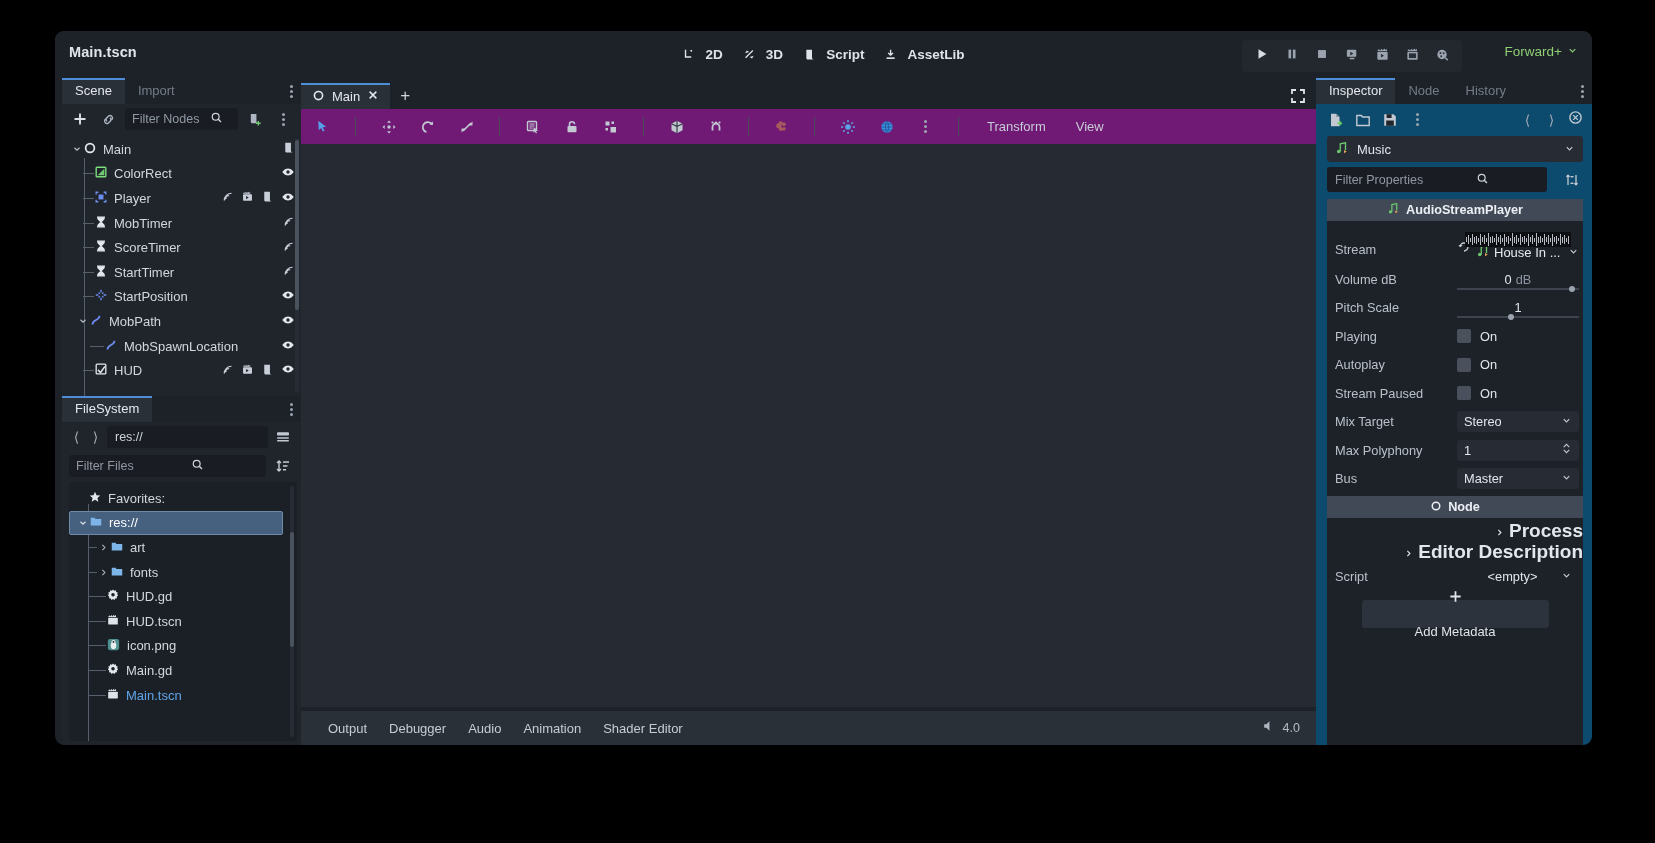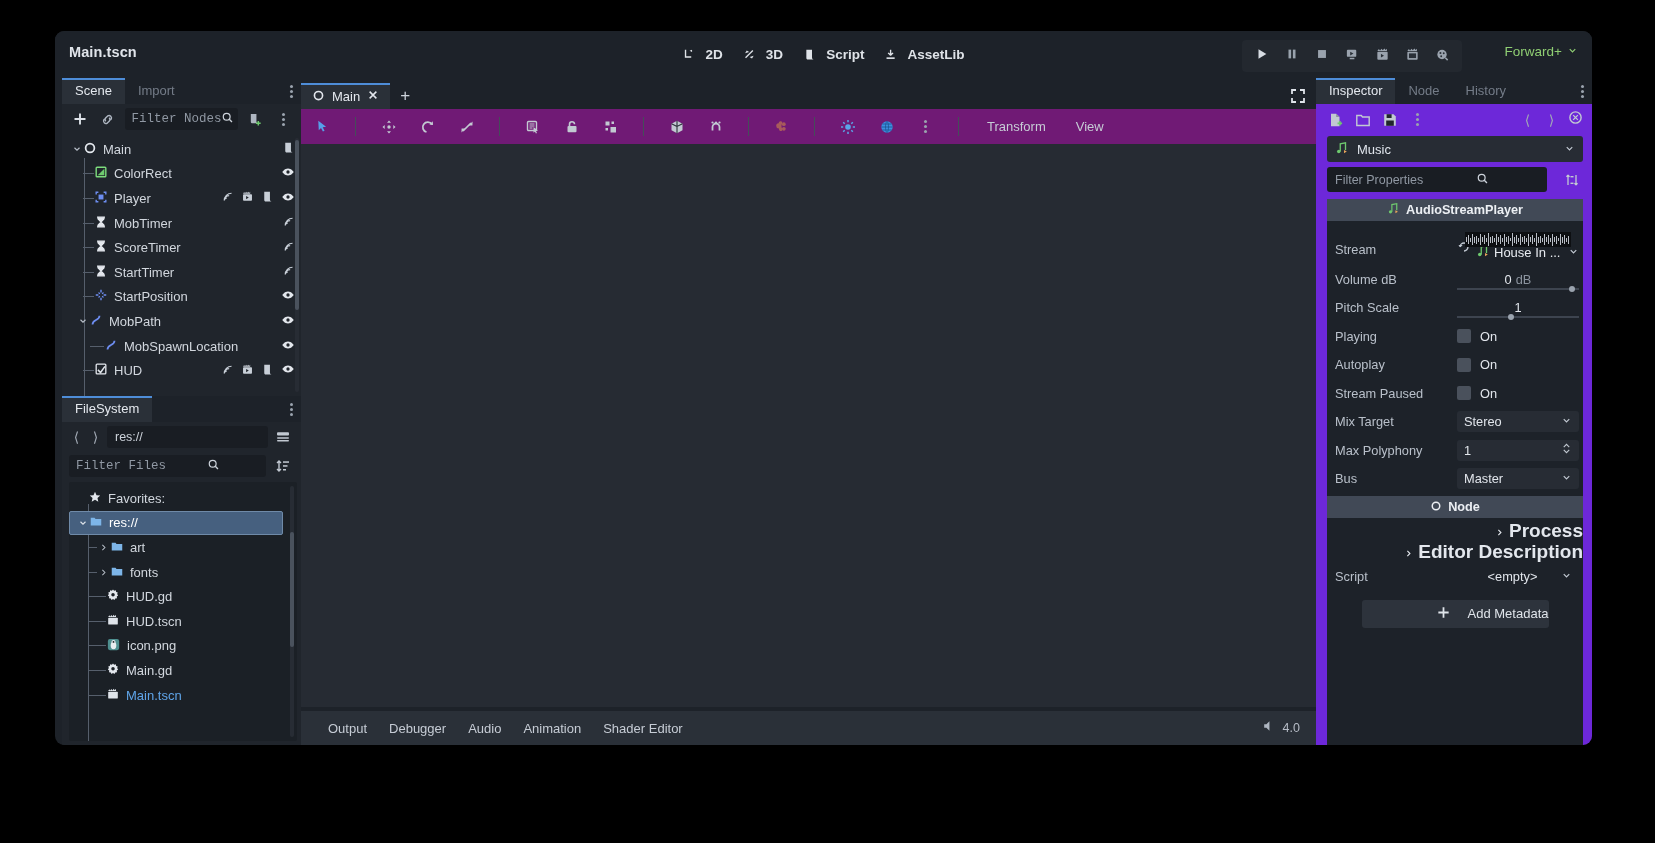--- a/index.html
+++ b/index.html
@@ -118,21 +118,21 @@
     border-radius: 3px;
   }
   .filter-box {
     flex: 1 1 auto; height: 22px;
     background: #191d23; border-radius: 3px;
     display: flex; align-items: center;
     padding: 0 5px 0 7px;
     font-size: 12.5px; color: #9098a3;
     min-width: 0;
   }
-  .filter-box span { flex: 1 1 auto; white-space: nowrap; overflow: hidden; font-family: Liberation Mono, monospace; }
+  .filter-box span { flex: 1 1 auto; white-space: nowrap; overflow: hidden; }
 
   #scene-tree {
     flex: 1 1 auto; overflow: hidden; position: relative;
     background: #20252c;
     padding-top: 3px;
   }
   .tree-row {
     height: 24.6px; display: flex; align-items: center;
     padding-left: 8px; padding-right: 4px;
     font-size: 13px; color: #d2d7de;
@@ -239,21 +239,21 @@
     height: 34px; background: #2a3038;
     display: flex; align-items: center; gap: 0;
     padding: 0 16px; flex: 0 0 auto;
     margin-top: 4px;
   }
   .bd-tab { font-size: 13px; color: #c6ccd5; padding: 4px 11px; }
   #bd-right { margin-left: auto; display: flex; align-items: center; gap: 7px; }
   #bd-version { font-size: 12.5px; color: #b6bcc6; }
 
   
-  #inspector-dock { width: 276px; flex: 0 0 276px; background: #6d28d9; }
+  #inspector-dock { width: 276px; flex: 0 0 276px; background: #0c4a6e; }
   #insp-toolbar {
     height: 31px; display: flex; align-items: center; gap: 5px;
     padding: 0 9px; flex: 0 0 auto;
   }
   #insp-nav { margin-left: auto; display: flex; align-items: center; gap: 9px; }
   #insp-object-row {
     height: 26px; margin: 1px 9px 0 11px;
     background: #272c34; border-radius: 3px;
     display: flex; align-items: center; gap: 8px;
     padding: 0 8px;
@@ -312,22 +312,22 @@
   }
   .chk-label { margin-left: 9px; font-size: 12.8px; color: #e2e6ec; }
   .sub-header {
     height: 21px; display: flex; align-items: center; gap: 5px;
     padding-left: 6px;
     font-size: 19px; font-weight: bold; color: #e3e7ed; justify-content: flex-end;
   }
   #add-metadata-btn {
     margin: 9px auto 0; width: 187px; height: 28px;
     background: #2d333c; border-radius: 3px;
-    display: flex; align-items: center; justify-content: flex-end; gap: 17px;
-    font-size: 13px; color: #dfe4ea;
+    display: flex; align-items: center; justify-content: center; gap: 17px;
+    font-size: 13px; color: #dfe4ea; flex-direction: column;
   }
   .stream-thumb {
     width: 106px; height: 15px; background: #0d0f12;
     position: absolute; right: 8px; top: -12px;
     overflow: hidden;
   }
 </style>
 </head>
 <body>
 

